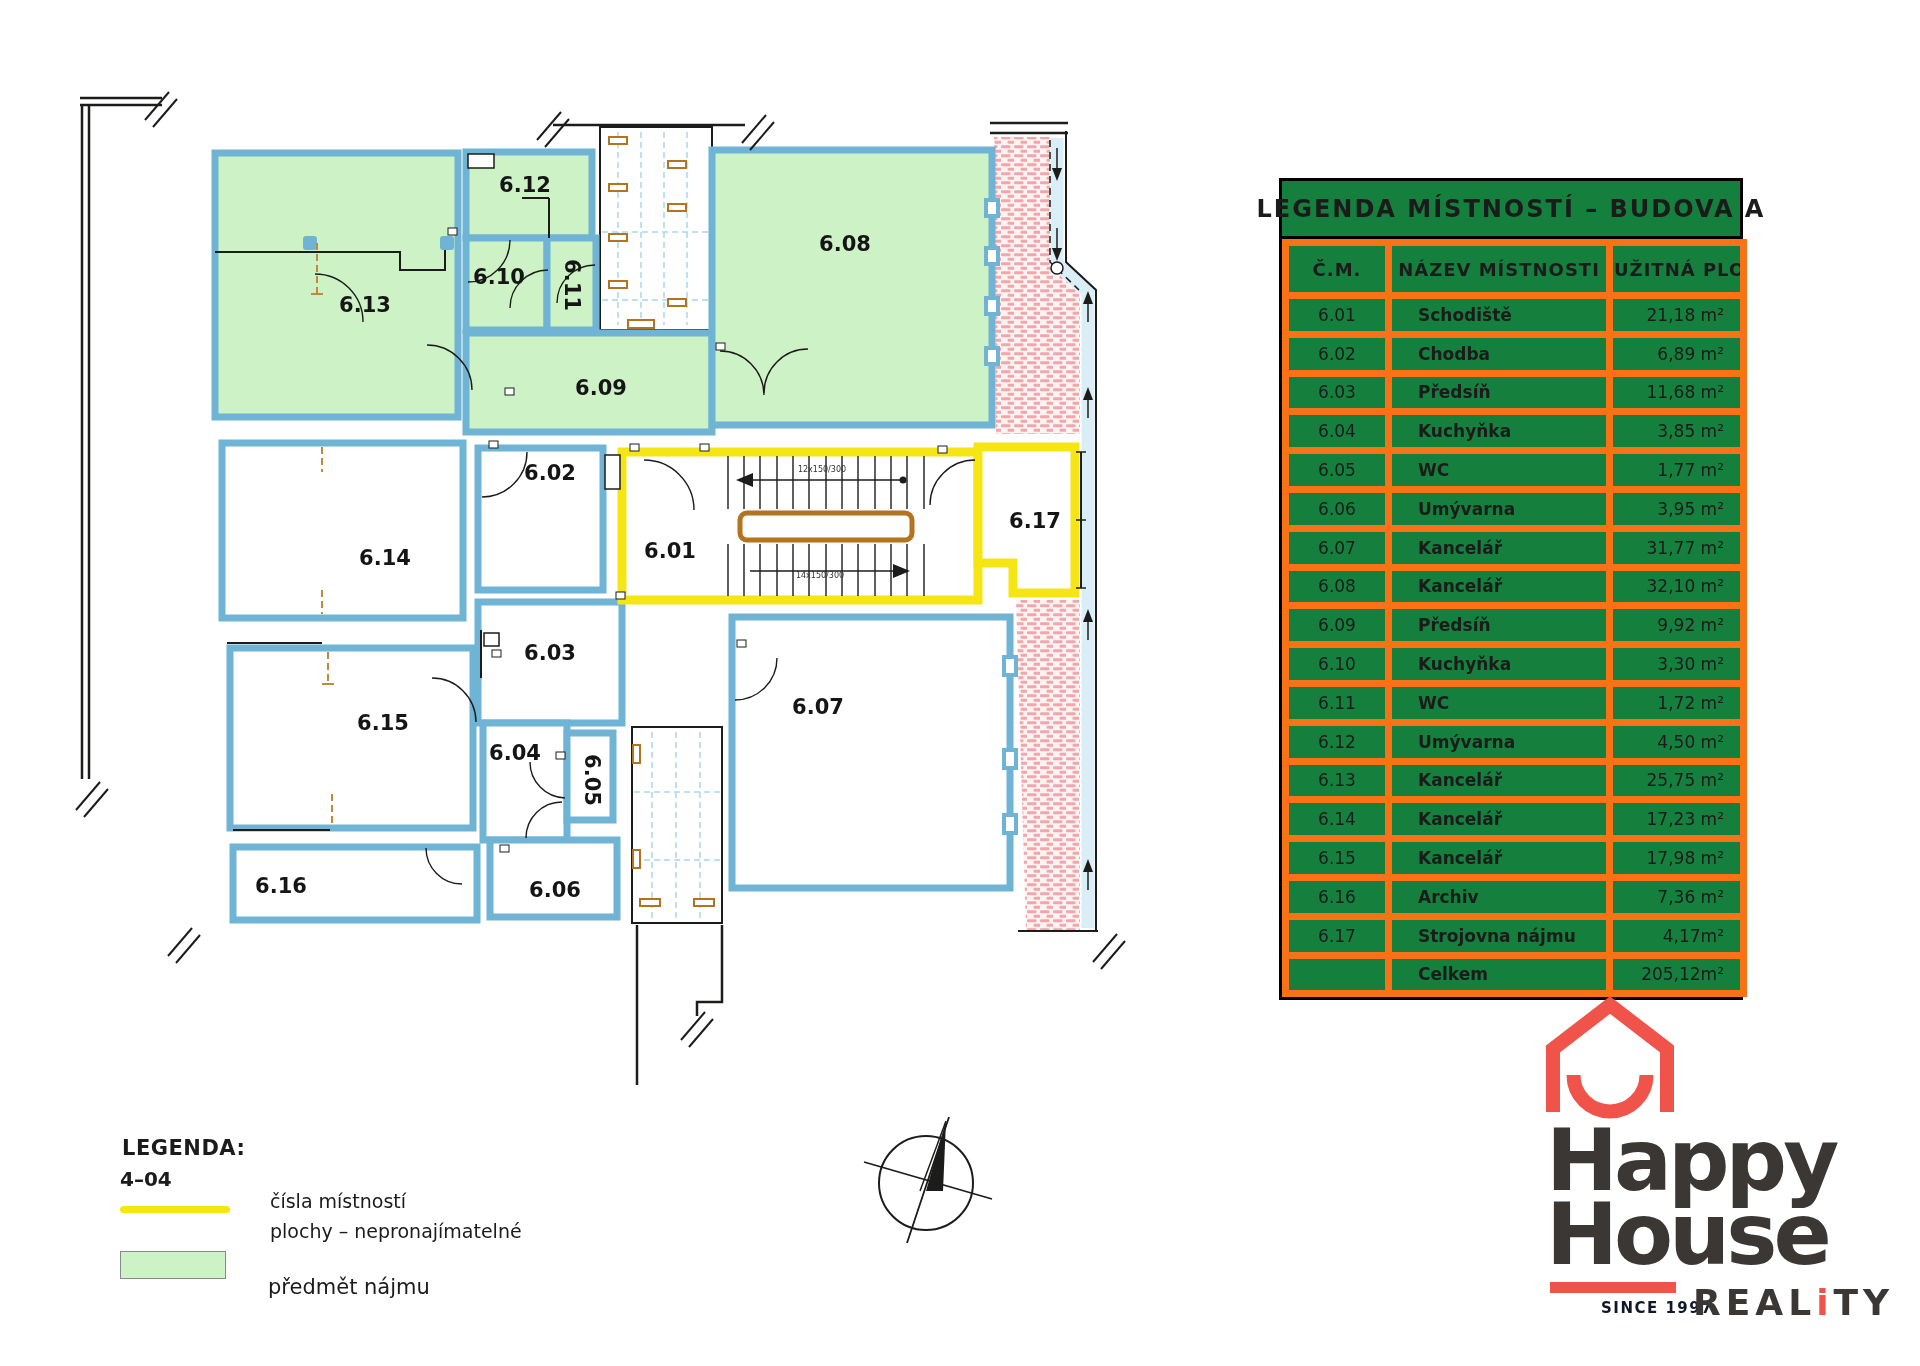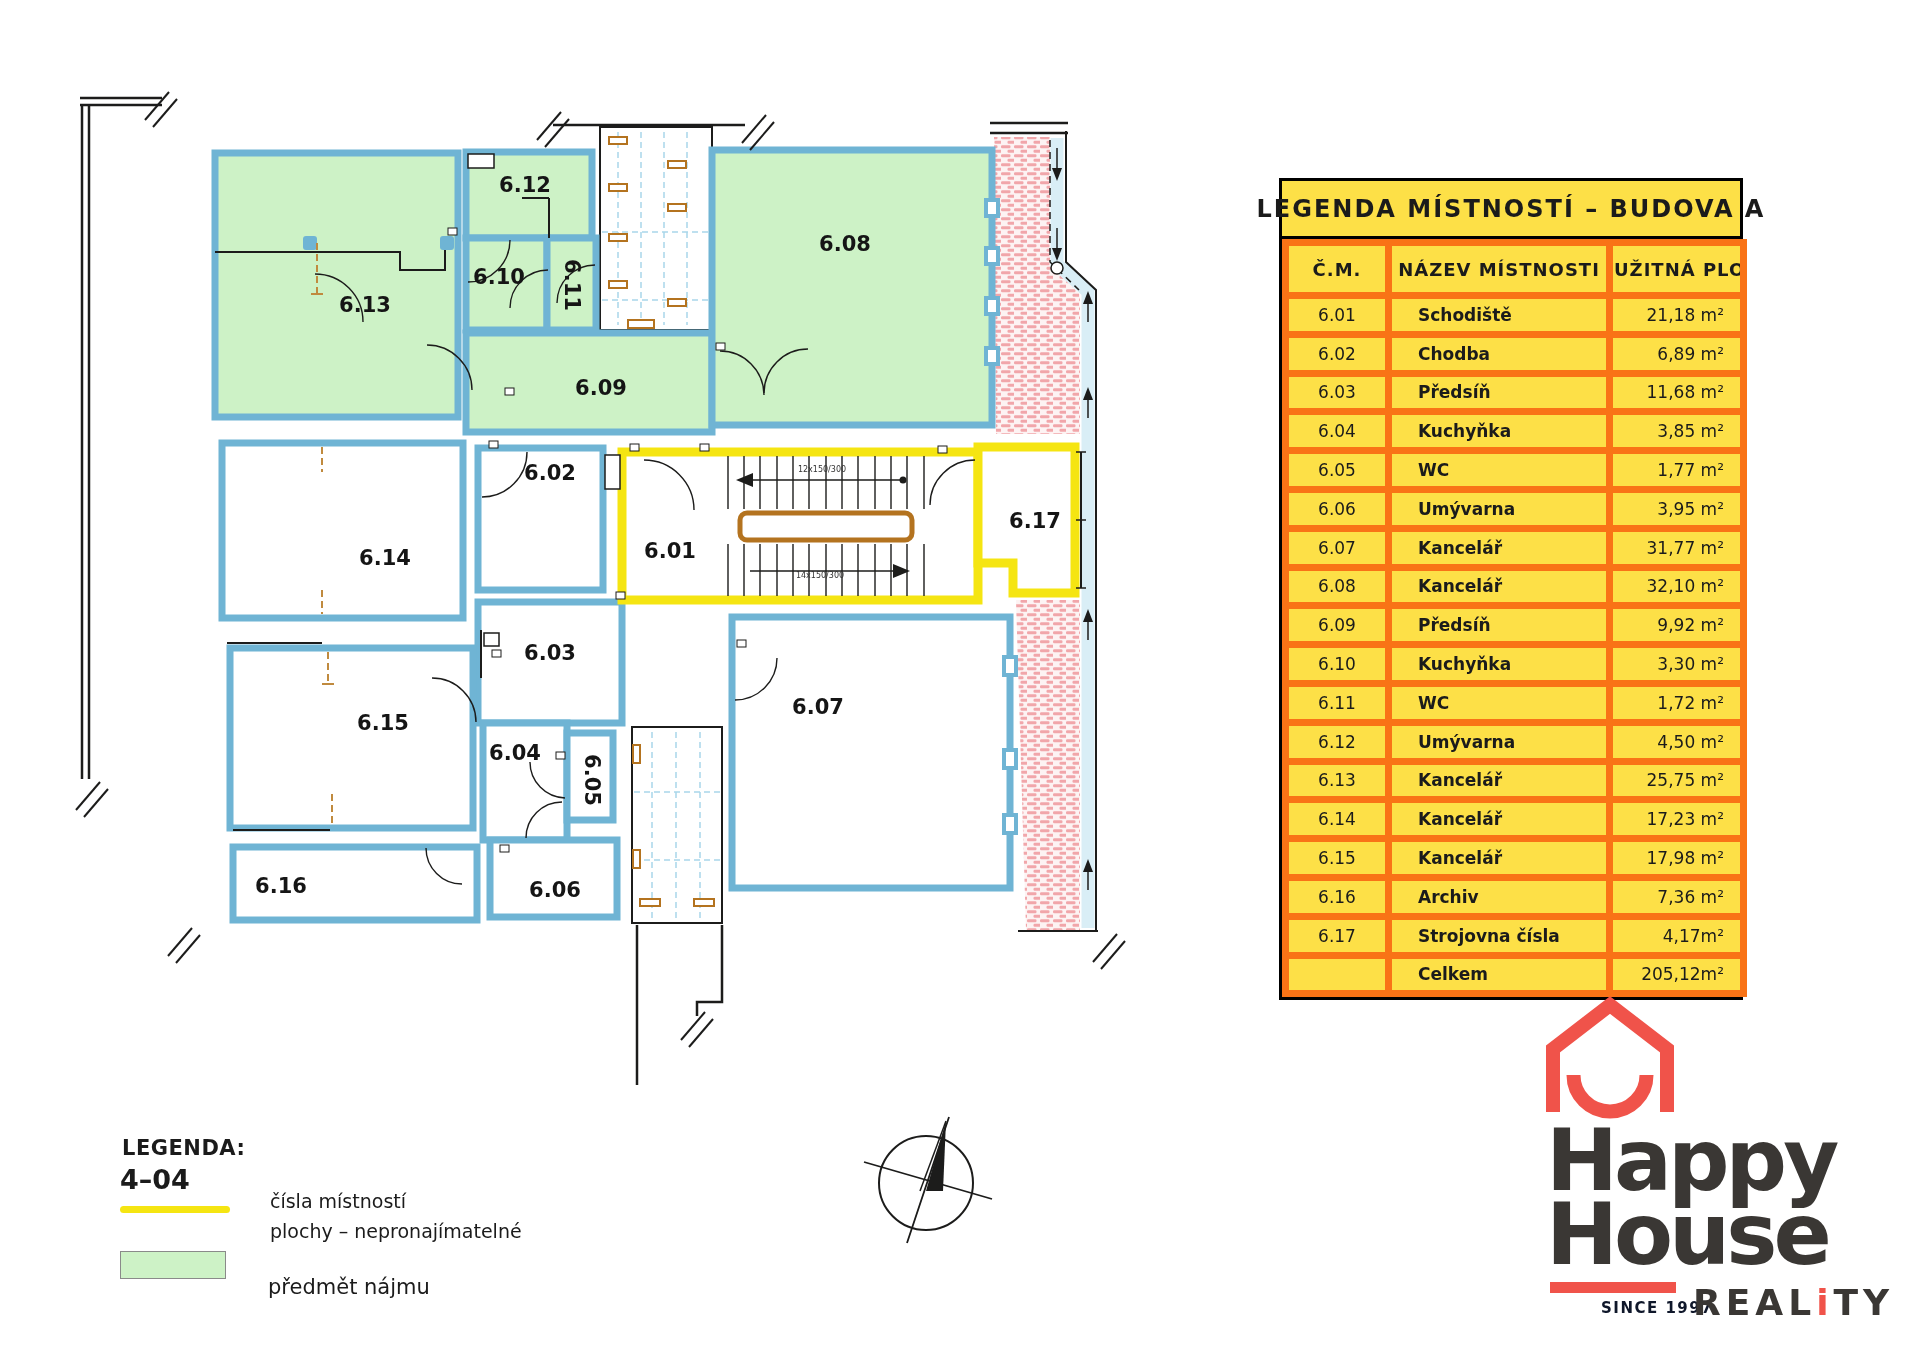--- a/index.html
+++ b/index.html
@@ -1,34 +1,34 @@
 <!DOCTYPE html>
 <html><head>
 <meta charset="utf-8">
 <style>
   html,body{margin:0;padding:0;}
   body{width:1920px;height:1366px;position:relative;background:#fff;
        font-family:"DejaVu Sans","Liberation Sans",sans-serif;color:#1b1b1b;overflow:hidden;}
   svg{display:block;}
   
-  .lt{position:absolute;left:1279px;top:178px;width:464px;border:3px solid #000;background:#fde047;box-sizing:border-box;}
+  .lt{position:absolute;left:1279px;top:178px;width:464px;border:3px solid #000;background:#15803d;box-sizing:border-box;}
   .lt-title{height:55px;border-bottom:3px solid #000;display:flex;align-items:center;justify-content:center;
             font-size:24px;font-weight:600;letter-spacing:2px;white-space:nowrap;}
   table.lt-tab{border-collapse:collapse;width:100%;table-layout:fixed;}
   .lt-tab th,.lt-tab td{border:7px solid #f97316;overflow:hidden;white-space:nowrap;}
   .lt-tab th{height:44px;font-size:18px;font-weight:600;letter-spacing:1px;}
   .lt-tab td{height:29.8px;font-size:17px;}
   td.c{text-align:center;}
   td.n{padding-left:26px;font-weight:bold;}
   td.a{text-align:right;padding-right:16px;}
   
   .legend{position:absolute;left:120px;top:1136px;width:480px;height:160px;}
   .lg-title{position:absolute;left:2px;top:0;font-size:21px;font-weight:bold;letter-spacing:0.5px;}
   .lg-row{position:absolute;left:0;display:flex;align-items:center;height:22px;}
-  .lg-sym{width:150px;font-weight:bold;font-size:27px;}
+  .lg-sym{width:150px;font-weight:bold;font-size:20px;}
   .lg-line{width:110px;height:7px;border-radius:4px;margin-right:40px;flex:none;}
   .lg-box{width:106px;height:28px;background:#cdf2c6;border:1.5px solid #8a8a8a;margin-right:42px;flex:none;box-sizing:border-box;}
   .lg-label{font-size:19px;white-space:nowrap;margin-top:44px;}
   .lg-big{font-size:21px;}
   
   .logo-word{position:absolute;left:1546px;font-weight:bold;color:#3a3734;font-size:86px;
              letter-spacing:-4px;line-height:1;white-space:nowrap;}
   .logo-since{position:absolute;left:1601px;top:1299px;font-size:15px;font-weight:bold;
               letter-spacing:1.5px;color:#0f172a;}
   .logo-bar{position:absolute;left:1550px;top:1282px;width:126px;height:11px;background:#f0534a;}
@@ -401,21 +401,21 @@
           <td class="n">Kancelář</td>
           <td class="a">17,98 m²</td>
         </tr>
     <tr>
           <td class="c">6.16</td>
           <td class="n">Archiv</td>
           <td class="a">7,36 m²</td>
         </tr>
     <tr>
           <td class="c">6.17</td>
-          <td class="n">Strojovna čísla</td>
+          <td class="n">Strojovna nájmu</td>
           <td class="a">4,17m²</td>
         </tr>
     <tr>
           <td class="c"></td>
           <td class="n">Celkem</td>
           <td class="a">205,12m²</td>
         </tr>
   </tbody>
     </table>
 </div>

